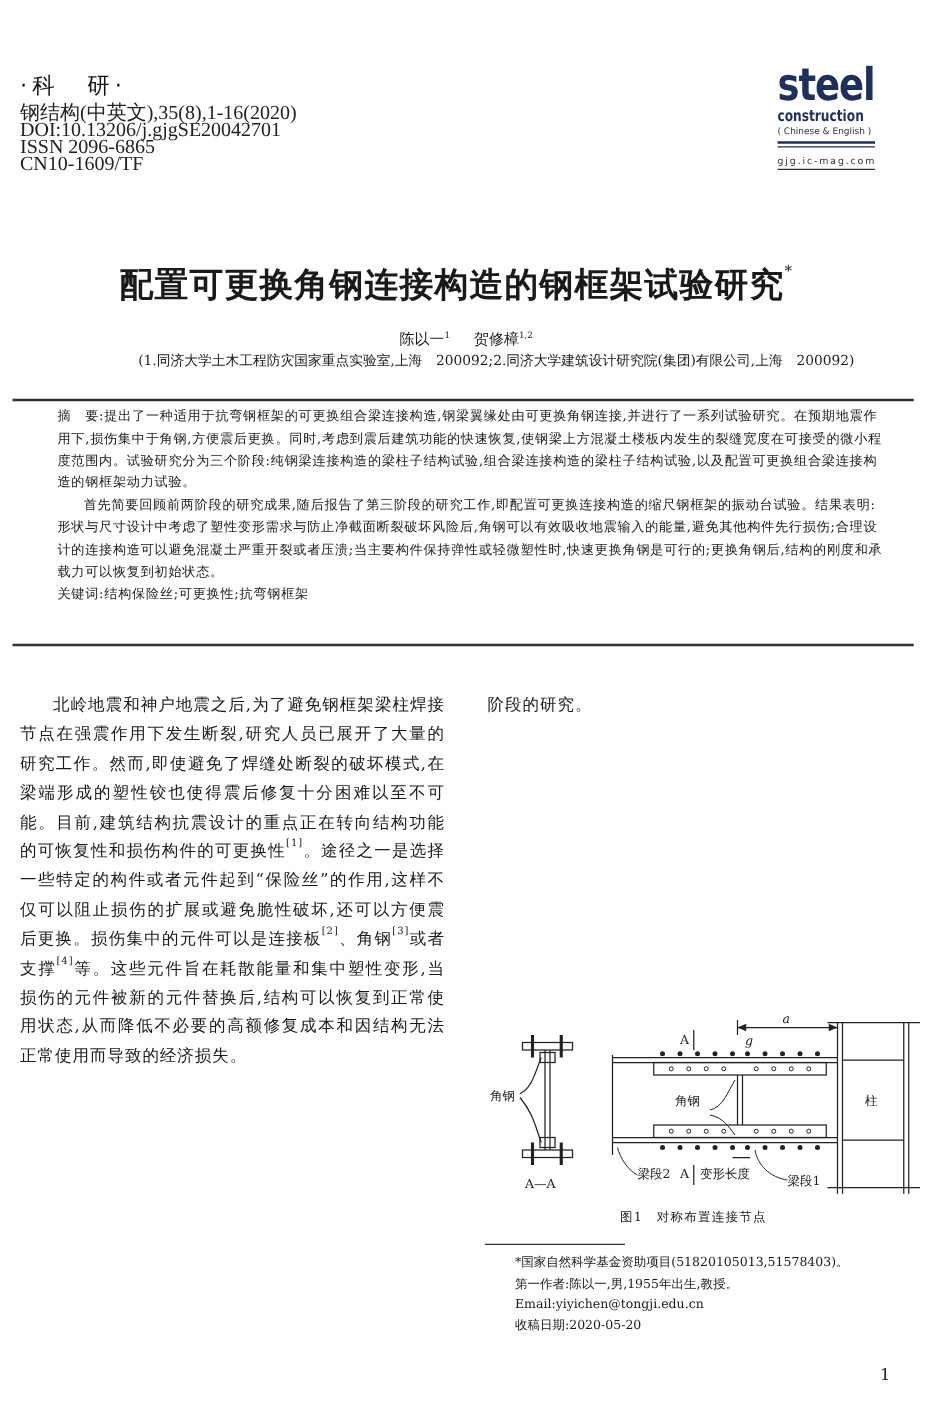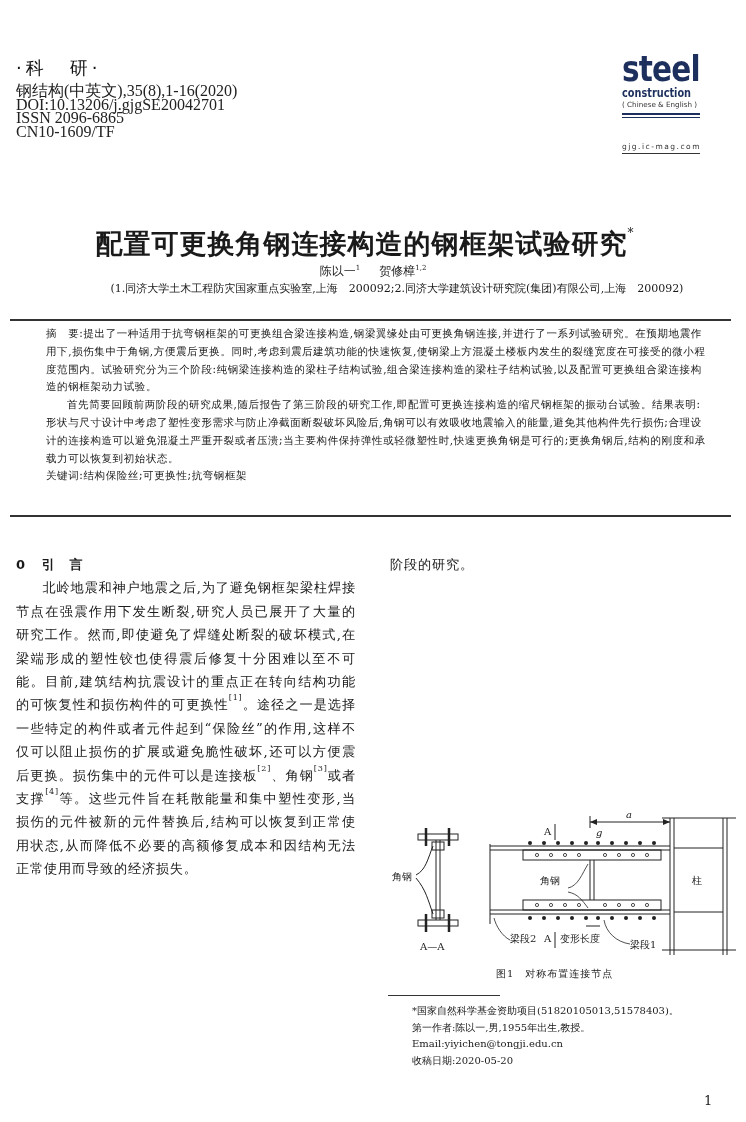--- a/index.html
+++ b/index.html
@@ -7,23 +7,23 @@
          font-family: "DejaVu Serif", "Liberation Serif", serif; color:#1a1a1a; }
   .abs { position:absolute; }
   .column-tag { left:16px; top:56px; font-family:"DejaVu Sans","Liberation Sans",sans-serif; font-size:18px; letter-spacing:4px; color:#111; }
   .meta { left:16px; top:84px; font-size:16px; line-height:13.5px; color:#222; font-family:"Liberation Serif", serif; }
   .logo { left:622px; top:52px; width:80px; text-align:left; color:#1d2f5c; }
   .logo .steel { font-family:"DejaVu Sans","Liberation Sans",sans-serif; font-weight:bold; font-size:36px; line-height:34px; letter-spacing:-1px; transform:scaleX(0.82); transform-origin:left; display:block; }
   .logo .construction { font-family:"DejaVu Sans","Liberation Sans",sans-serif; font-weight:bold; font-size:12.5px; line-height:14px; transform:scaleX(0.78); transform-origin:left; display:block; white-space:nowrap; }
   .logo .ce { font-family:"DejaVu Sans","Liberation Sans",sans-serif; font-size:7.2px; line-height:10px; color:#333; display:block; white-space:nowrap; }
   .logo .bar { height:2px; background:#1d2f5c; margin-top:3px; width:78px; }
   .logo .bar2 { height:1px; background:#1d2f5c; margin-top:2px; width:78px; }
-  .logo .url { font-family:"DejaVu Sans","Liberation Sans",sans-serif; font-size:7.5px; letter-spacing:1.5px; color:#333; margin-top:24px; white-space:nowrap; }
+  .logo .url { font-family:"DejaVu Sans","Liberation Sans",sans-serif; font-size:7.5px; letter-spacing:1.5px; color:#333; margin-top:6px; white-space:nowrap; }
   .logo .bar3 { height:1px; background:#333; margin-top:2px; width:78px; }
-  .title { left:0; width:730px; top:226px; text-align:center; font-size:27px; font-weight:bold; letter-spacing:1px; font-family:"DejaVu Serif", serif; }
+  .title { left:0; width:730px; top:210px; text-align:center; font-size:27px; font-weight:bold; letter-spacing:1px; font-family:"DejaVu Serif", serif; }
   .title sup { font-size:12px; font-weight:normal; vertical-align:top; }
   .authors { left:0; width:746px; top:263px; text-align:center; font-size:12px; }
   .authors sup { font-size:7px; }
   .affil { left:0; width:746px; top:281px; text-align:center; font-size:11px;padding-left:24px; }
   .rule { left:10px; width:721px; height:1.5px; background:#333; }
   .abstract { left:46px; top:325px; width:660px; font-size:10.5px; line-height:17.8px; letter-spacing:0.6px; }
   .abstract p { margin:0; }
   .abstract .indent { text-indent:2em; }
   .bold { font-weight:normal; }
   .colL { left:16px; top:553px; width:340px; font-size:13.2px; line-height:23.4px; letter-spacing:0.8px; }
@@ -74,21 +74,20 @@
 
 <div class="abs abstract">
   <p><span class="bold">摘　要:</span><span>提出了一种适用于抗弯钢框架的可更换组合梁连接构造,钢梁翼缘处由可更换角钢连接,并进行了一系列试验研究。在预期地震作用下,损伤集中于角钢,方便震后更换。同时,考虑到震后建筑功能的快速恢复,使钢梁上方混凝土楼板内发生的裂缝宽度在可接受的微小程度范围内。试验研究分为三个阶段:纯钢梁连接构造的梁柱子结构试验,组合梁连接构造的梁柱子结构试验,以及配置可更换组合梁连接构造的钢框架动力试验。</span></p>
   <p class="indent">首先简要回顾前两阶段的研究成果,随后报告了第三阶段的研究工作,即配置可更换连接构造的缩尺钢框架的振动台试验。结果表明:形状与尺寸设计中考虑了塑性变形需求与防止净截面断裂破坏风险后,角钢可以有效吸收地震输入的能量,避免其他构件先行损伤;合理设计的连接构造可以避免混凝土严重开裂或者压溃;当主要构件保持弹性或轻微塑性时,快速更换角钢是可行的;更换角钢后,结构的刚度和承载力可以恢复到初始状态。</p>
   <p><span class="bold">关键词:</span><span>结构保险丝;可更换性;抗弯钢框架</span></p>
 </div>
 
 <div class="abs rule" style="top:515px;"></div>
 
 <div class="abs colL">
-  <p class="sec-h"><span>0</span>&nbsp;&nbsp;&nbsp;<span>引　言</span></p>
   <p class="indent2"><span>北岭地震和神户地震之后,为了避免钢框架梁柱焊接节点在强震作用下发生断裂,研究人员已展开了大量的研究工作。然而,即使避免了焊缝处断裂的破坏模式,在梁端形成的塑性铰也使得震后修复十分困难以至不可能。目前,建筑结构抗震设计的重点正在转向结构功能的可恢复性和损伤构件的可更换性</span><sup class="ref">[1]</sup><span>。途径之一是选择一些特定的构件或者元件起到“保险丝”的作用,这样不仅可以阻止损伤的扩展或避免脆性破坏,还可以方便震后更换。损伤集中的元件可以是连接板</span><sup class="ref">[2]</sup><span>、角钢</span><sup class="ref">[3]</sup><span>或者支撑</span><sup class="ref">[4]</sup><span>等。这些元件旨在耗散能量和集中塑性变形,当损伤的元件被新的元件替换后,结构可以恢复到正常使用状态,从而降低不必要的高额修复成本和因结构无法正常使用而导致的经济损失。</span></p>
 </div>
 
 <div class="abs colR">
   <p>阶段的研究。</p>
   <p style="height:12px;"></p>
 </div>
 
 <div class="abs fig">
   <svg width="356" height="170" viewBox="0 0 356 170">

